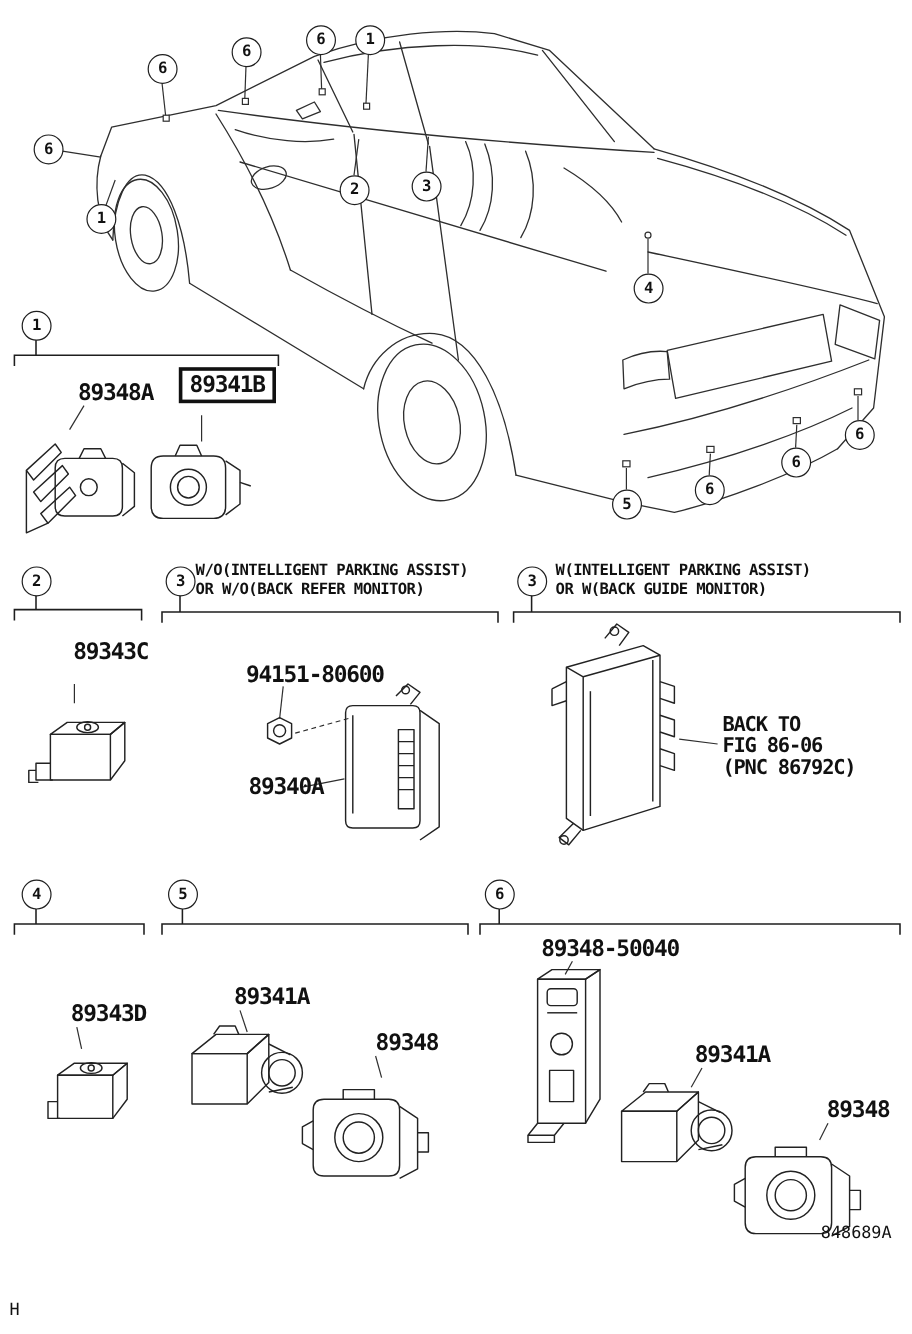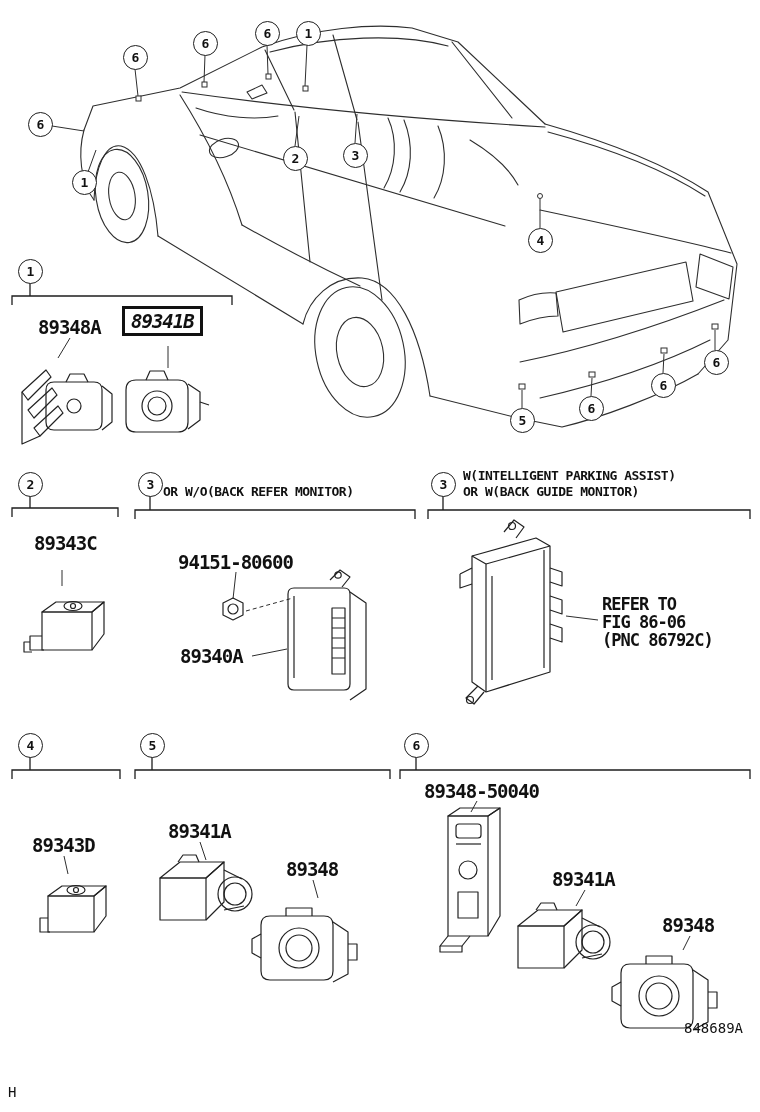--- a/index.html
+++ b/index.html
@@ -3,22 +3,22 @@
 <meta charset="utf-8">
 <style>
   html,body{margin:0;padding:0;background:#fff;}
   .page{position:relative;width:760px;height:1112px;background:#fff;overflow:hidden;
         font-family:"DejaVu Sans Mono",monospace;color:#111;}
   svg{position:absolute;left:0;top:0;}
   .co{position:absolute;width:23px;height:23px;border:1.5px solid #1e1e1e;border-radius:50%;
       background:#fff;display:flex;align-items:center;justify-content:center;
       font:bold 13px "DejaVu Sans Mono",monospace;z-index:3;}
   .pn{position:absolute;font:bold 19px "DejaVu Sans Mono",monospace;letter-spacing:-1px;
-      white-space:nowrap;z-index:3;}
-  .pn.boxed{border:3px solid #111;padding:1px 6px;background:#fff;font-style:italic;}
+      white-space:nowrap;z-index:3;margin-left:27px;}
+  .pn.boxed{border:3px solid #111;padding:1px 6px;background:#fff;}
   .note{position:absolute;font:bold 13px "DejaVu Sans Mono",monospace;letter-spacing:-0.5px;
       white-space:nowrap;z-index:3;}
   .refer{position:absolute;font:bold 17px "DejaVu Sans Mono",monospace;letter-spacing:-1px;
       white-space:nowrap;z-index:3;}
   .foot{position:absolute;font:14px "DejaVu Sans Mono",monospace;z-index:3;}
 </style>
 </head>
 <body>
 
 <div class="page">
@@ -262,36 +262,37 @@
   <div class="co" style="left:704px;top:350px">6</div>
 
   <div class="co" style="left:18px;top:259px">1</div>
   <div class="co" style="left:18px;top:472px">2</div>
   <div class="co" style="left:138px;top:472px">3</div>
   <div class="co" style="left:431px;top:472px">3</div>
   <div class="co" style="left:18px;top:733px">4</div>
   <div class="co" style="left:140px;top:733px">5</div>
   <div class="co" style="left:404px;top:733px">6</div>
 
+  <div class="note" style="left:163px;top:468px">W/O(INTELLIGENT PARKING ASSIST)</div>
   <div class="note" style="left:163px;top:484px">OR W/O(BACK REFER MONITOR)</div>
   <div class="note" style="left:463px;top:468px">W(INTELLIGENT PARKING ASSIST)</div>
   <div class="note" style="left:463px;top:484px">OR W(BACK GUIDE MONITOR)</div>
 
   <div class="pn" style="left:38px;top:316px">89348A</div>
   <div class="pn boxed" style="left:122px;top:306px">89341B</div>
   <div class="pn" style="left:34px;top:532px">89343C</div>
   <div class="pn" style="left:178px;top:551px">94151-80600</div>
   <div class="pn" style="left:180px;top:645px">89340A</div>
   <div class="pn" style="left:32px;top:834px">89343D</div>
   <div class="pn" style="left:168px;top:820px">89341A</div>
   <div class="pn" style="left:286px;top:858px">89348</div>
   <div class="pn" style="left:424px;top:780px">89348-50040</div>
   <div class="pn" style="left:552px;top:868px">89341A</div>
   <div class="pn" style="left:662px;top:914px">89348</div>
 
-  <div class="refer" style="left:602px;top:594px">REFER TO</div>
+  <div class="refer" style="left:602px;top:594px">BACK TO</div>
   <div class="refer" style="left:602px;top:612px">FIG 86-06</div>
   <div class="refer" style="left:602px;top:630px">(PNC 86792C)</div>
 
   <div class="foot" style="left:8px;top:1084px">H</div>
   <div class="foot" style="left:684px;top:1020px">848689A</div>
 
 </div>
 
 </body></html>

